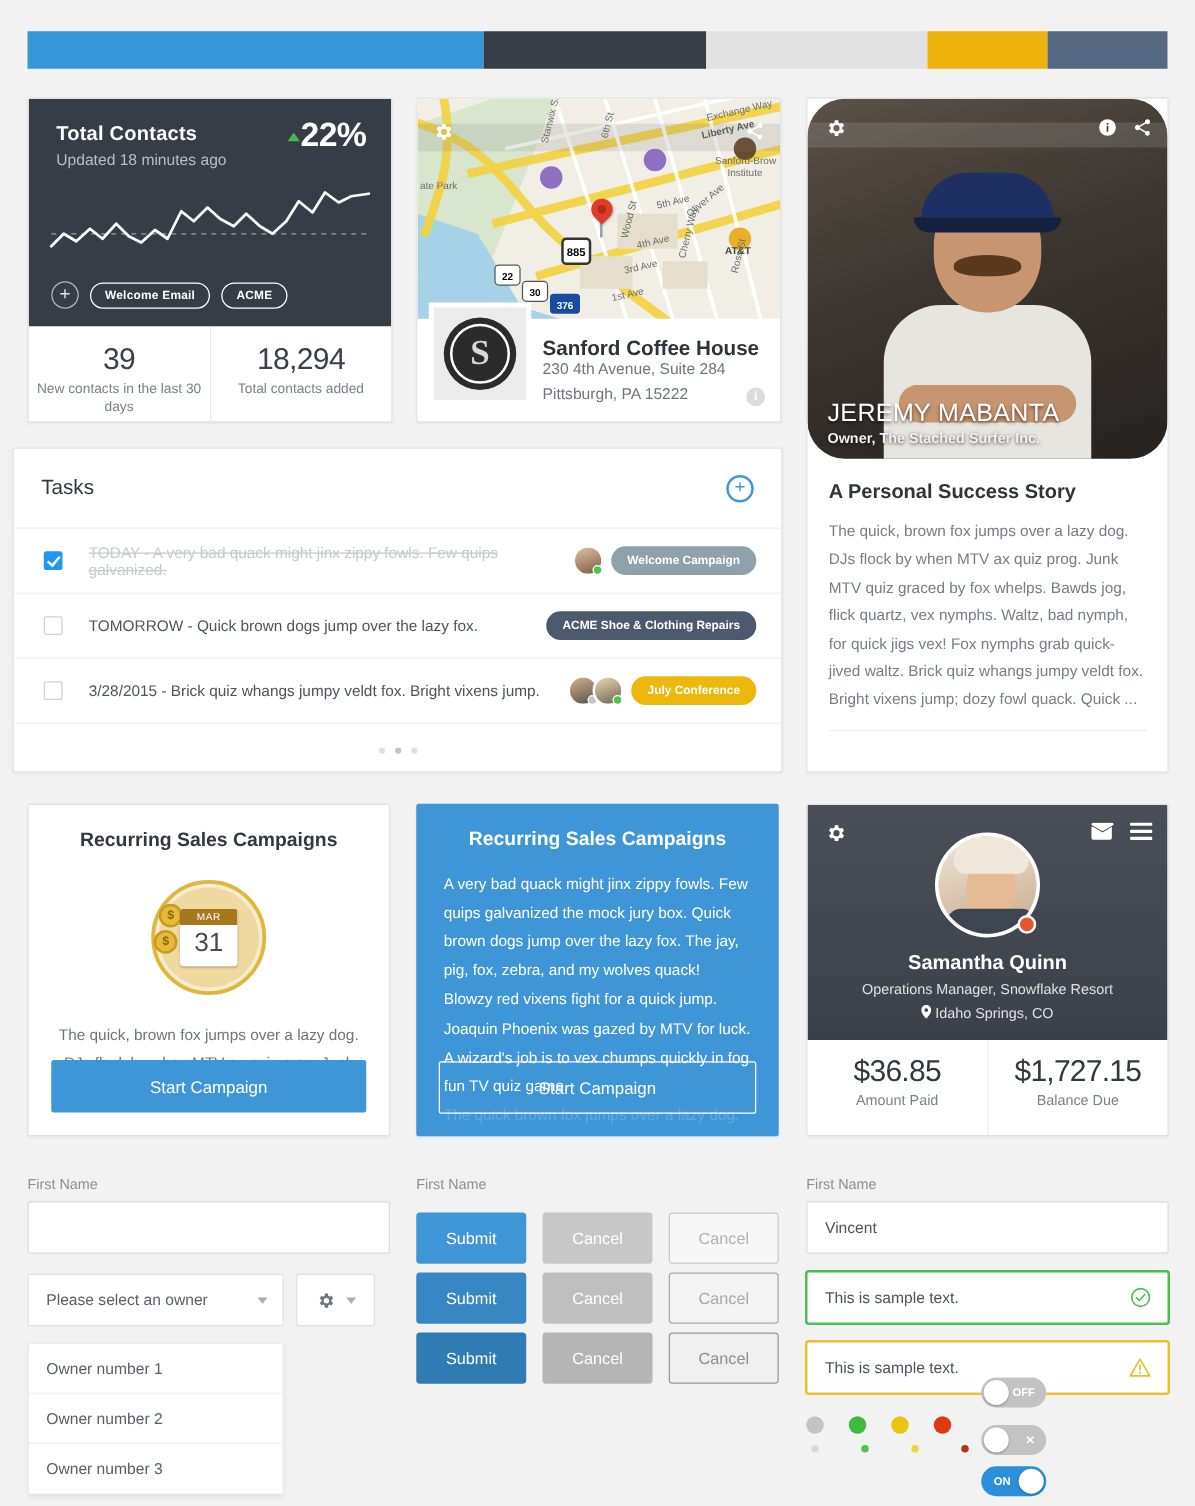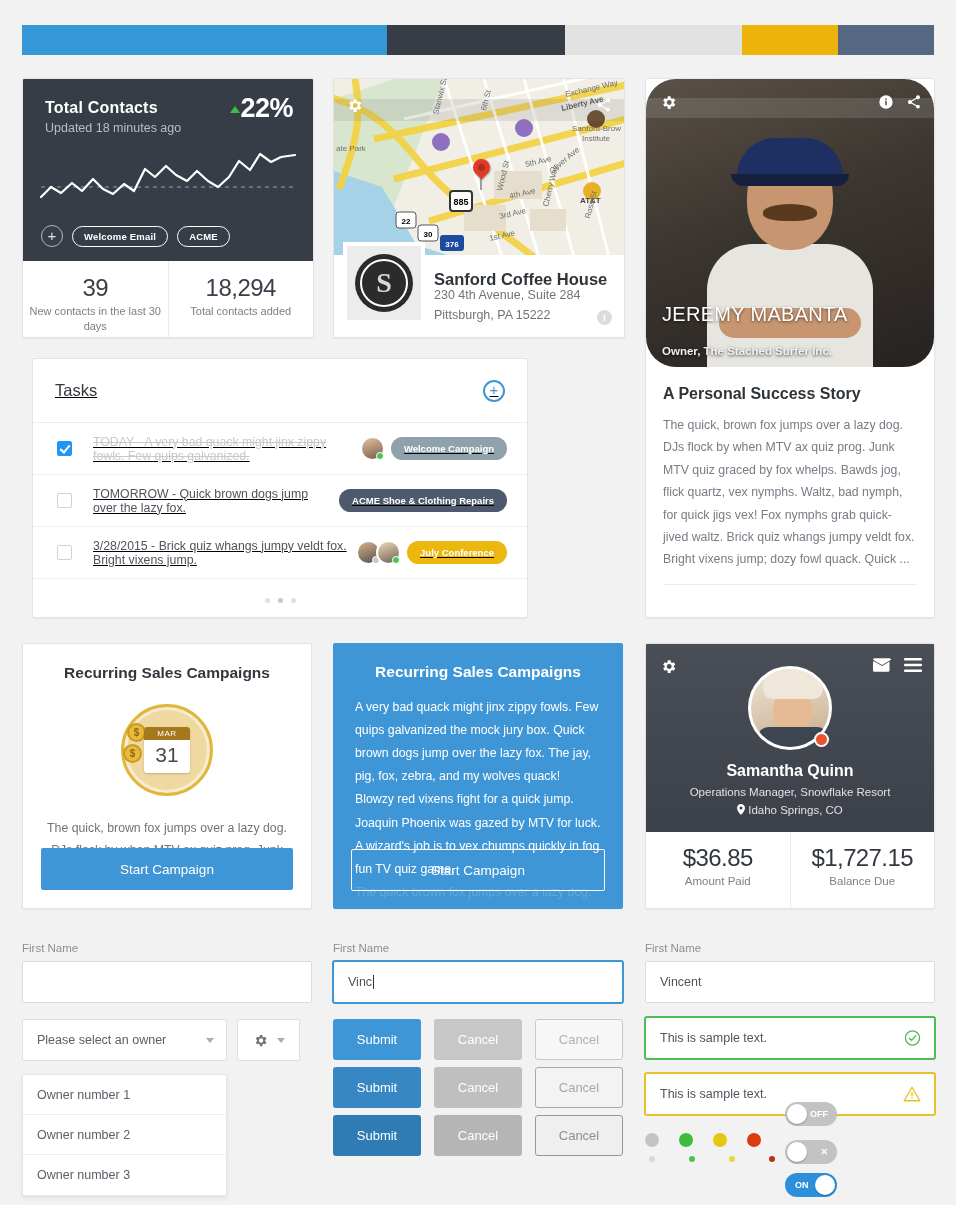--- a/index.html
+++ b/index.html
@@ -88,33 +88,33 @@
   .pf-right-icons { position: absolute; right: 12px; top: 15px; display: flex; gap: 12px; align-items: center; }
   .pf-person { position:absolute; left:50%; bottom:0; transform:translateX(-50%); width:210px; height:235px; }
   .pf-head { position:absolute; left:62px; top:22px; width:86px; height:96px; border-radius:44% 44% 48% 48%; background:#c79570; }
   .pf-cap { position:absolute; left:52px; top:6px; width:106px; height:44px; border-radius:40px 40px 6px 6px; background:#1d2f63; }
   .pf-cap-brim { position:absolute; left:46px; top:42px; width:118px; height:12px; border-radius:0 0 14px 14px; background:#15203f; }
   .pf-stache { position:absolute; left:78px; top:72px; width:54px; height:17px; border-radius:50% 50% 40% 40%; background:#5a3a1e; }
   .pf-shirt { position:absolute; left:22px; top:112px; width:166px; height:125px; border-radius:46px 46px 0 0; background:#e7e5e0; }
   .pf-arms { position:absolute; left:34px; top:176px; width:142px; height:30px; border-radius:18px; background:#c79570; }
   .pf-namebox { position: absolute; left: 0; right: 0; bottom: 10px; padding: 0 16px; }
   .pf-name { color: #fff; font-size: 20px; letter-spacing: .3px; text-shadow: 0 1px 3px rgba(0,0,0,.6); }
-  .pf-role { color: #f0f0f0; font-size: 11.5px; font-weight: bold; margin-top: 19px; text-shadow: 0 1px 3px rgba(0,0,0,.7); }
+  .pf-role { color: #f0f0f0; font-size: 11.5px; font-weight: bold; margin-top: 2px; text-shadow: 0 1px 3px rgba(0,0,0,.7); }
   .pf-body { padding: 18px 17px 0 17px; }
   .pf-h { font-size: 16px; color: #2f3439; font-weight: bold; }
   .pf-p { font-size: 12.3px; color: #777d85; line-height: 1.82; margin-top: 11px; }
   .pf-hr { height: 1px; background: #ececec; margin: 13px 0 0 0; }
   .pf-btn {
     position: absolute; left: 17px; right: 17px; bottom: 17px; height: 40px;
     background: #3f96d6; color: #fff; font-size: 13.5px;
     display: flex; align-items: center; justify-content: center; border-radius: 2px;
   }
 
   
-  #tasks-card { left: 32px; top: 358px; width: 496px; height: 260px; text-decoration: underline; }
+  #tasks-card { left: 10px; top: 358px; width: 616px; height: 260px; }
   .tk-head { height: 64px; border-bottom: 1px solid #ededed; display: flex; align-items: center; padding: 0 22px; }
   .tk-title { font-size: 16.5px; color: #33383e; }
   .tk-add { margin-left: auto; width: 22px; height: 22px; border-radius: 50%; border: 2px solid #3f96d6;
             color: #3f96d6; display: flex; align-items: center; justify-content: center; font-size: 15px; line-height: 1; padding-bottom:2px;}
   .tk-row { height: 52px; display: flex; align-items: center; padding: 0 20px 0 24px; border-bottom: 1px solid #f0f0f0; }
   .tk-row:last-of-type { border-bottom: none; }
   .tk-box { width: 15px; height: 15px; border: 1.5px solid #d2d2d2; border-radius: 2px; background: #fff; flex: none; }
   .tk-box.on { background: #2196f3; border-color: #2196f3; position: relative; }
   .tk-box.on::after {
     content: ''; position: absolute; left: 4px; top: 1px; width: 4px; height: 8px;
@@ -548,24 +548,20 @@
               <path d="M19.4 13a7.6 7.6 0 000-2l2.1-1.6-2-3.5-2.5 1a7.6 7.6 0 00-1.7-1L15 3H11l-.3 2.9c-.6.2-1.2.6-1.7 1l-2.5-1-2 3.5L6.6 11a7.6 7.6 0 000 2l-2.1 1.6 2 3.5 2.5-1c.5.4 1.1.8 1.7 1L11 21h4l.3-2.9c.6-.2 1.2-.6 1.7-1l2.5 1 2-3.5-2.1-1.6zM13 15.5a3.5 3.5 0 110-7 3.5 3.5 0 010 7z"></path>
             </svg>
         </span>
         <span class="caret" style="margin-left:0"></span>
       </div>
     </div>
   </div>
 
   <div id="form-mid">
     <div class="flabel">First Name</div>
-    <div class="finput focus-input" style="margin-top:7px">
-        <span>Vinc</span>
-        <span class="caret-bar"></span>
-      </div>
     <div class="btn-grid">
       <div class="btn-row">
         <div class="btn b-sub1">Submit</div>
         <div class="btn b-can1">Cancel</div>
         <div class="btn b-gho1">Cancel</div>
       </div>
       <div class="btn-row">
         <div class="btn b-sub2">Submit</div>
         <div class="btn b-can2">Cancel</div>
         <div class="btn b-gho2">Cancel</div>

